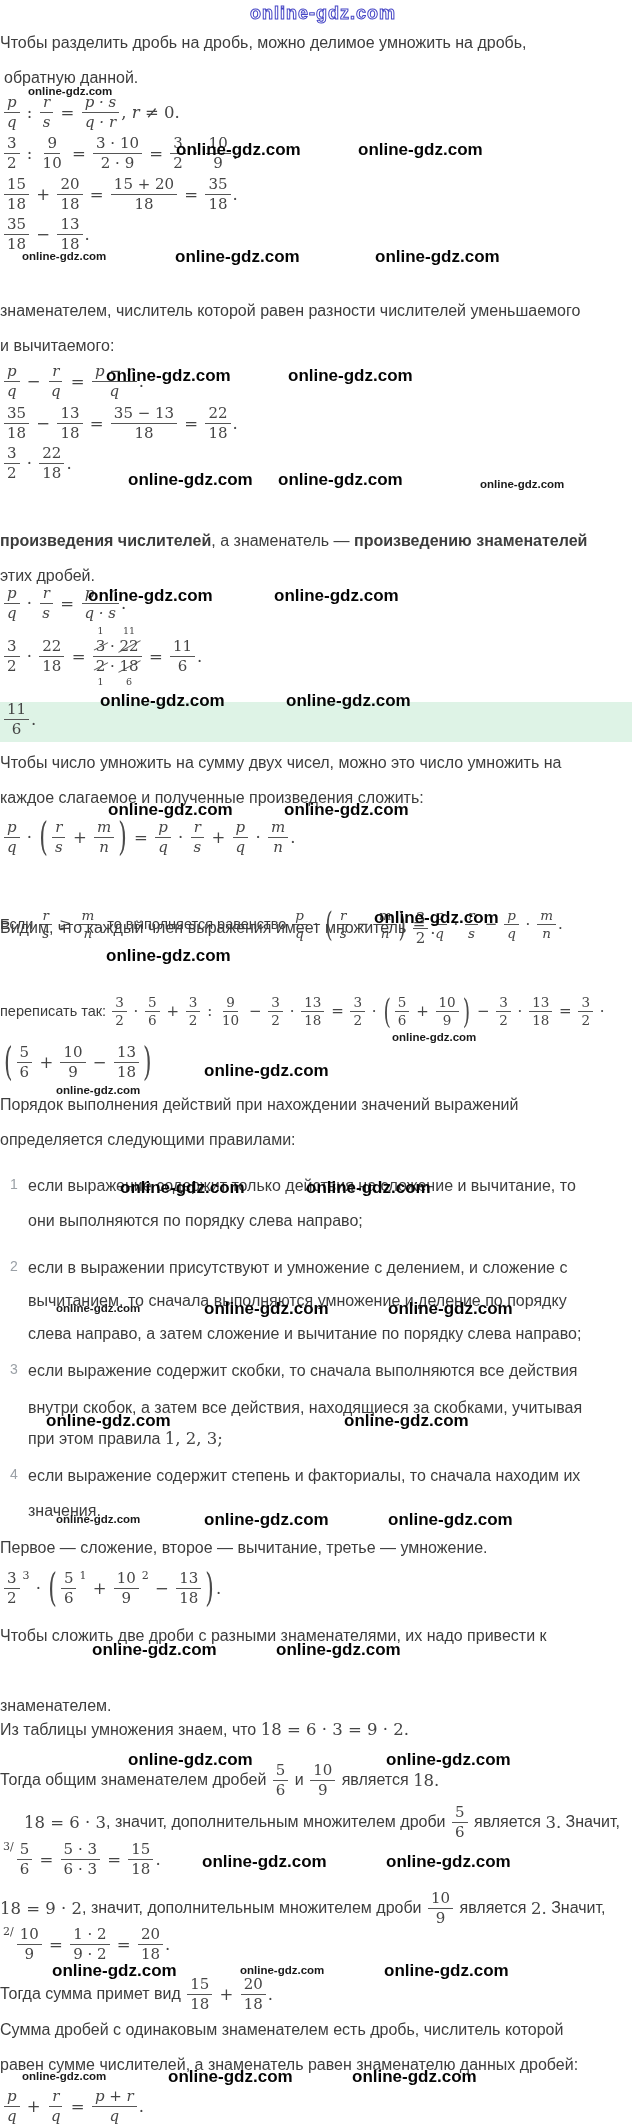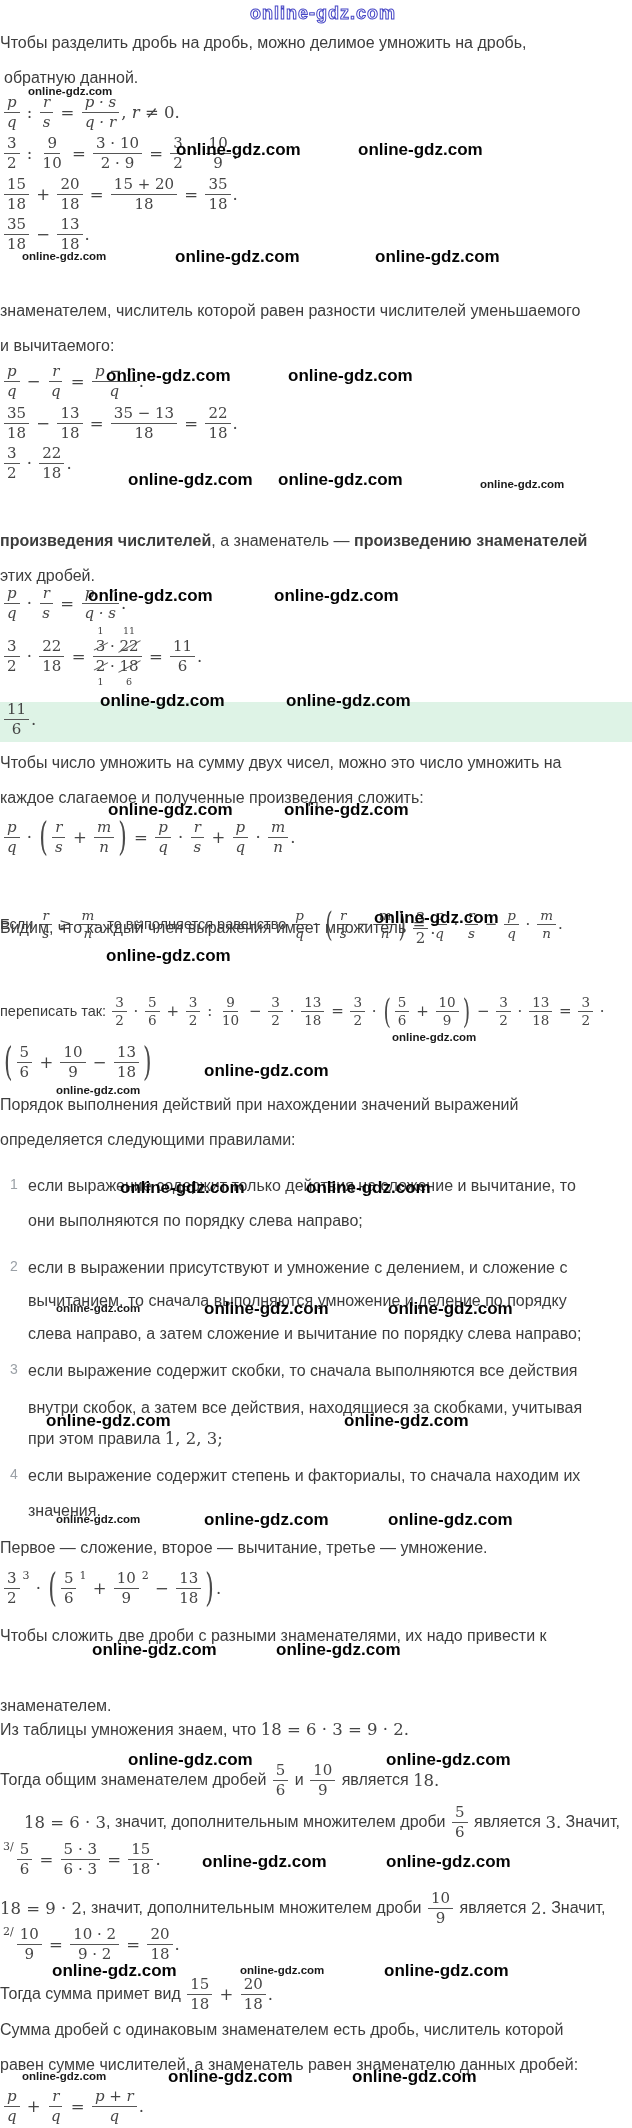--- a/index.html
+++ b/index.html
@@ -512,21 +512,21 @@
         <span class="tx"> Значит,</span>
       </div>
       <div class="blk mline" style="left: 2px; top: 1921px; height: 46px;">
         <span class="msup">2/</span>
         <span class="frac">
           <span class="num">10</span>
           <span class="den">9</span>
         </span>
         <span class="mm"> = </span>
         <span class="frac">
-          <span class="num">10 · 2</span>
+          <span class="num">1 · 2</span>
           <span class="den">9 · 2</span>
         </span>
         <span class="mm"> = </span>
         <span class="frac">
           <span class="num">20</span>
           <span class="den">18</span>
         </span>
         <span class="mm">.</span>
       </div>
       <div class="blk mline" style="left: 0px; top: 1972px; height: 44px;">

